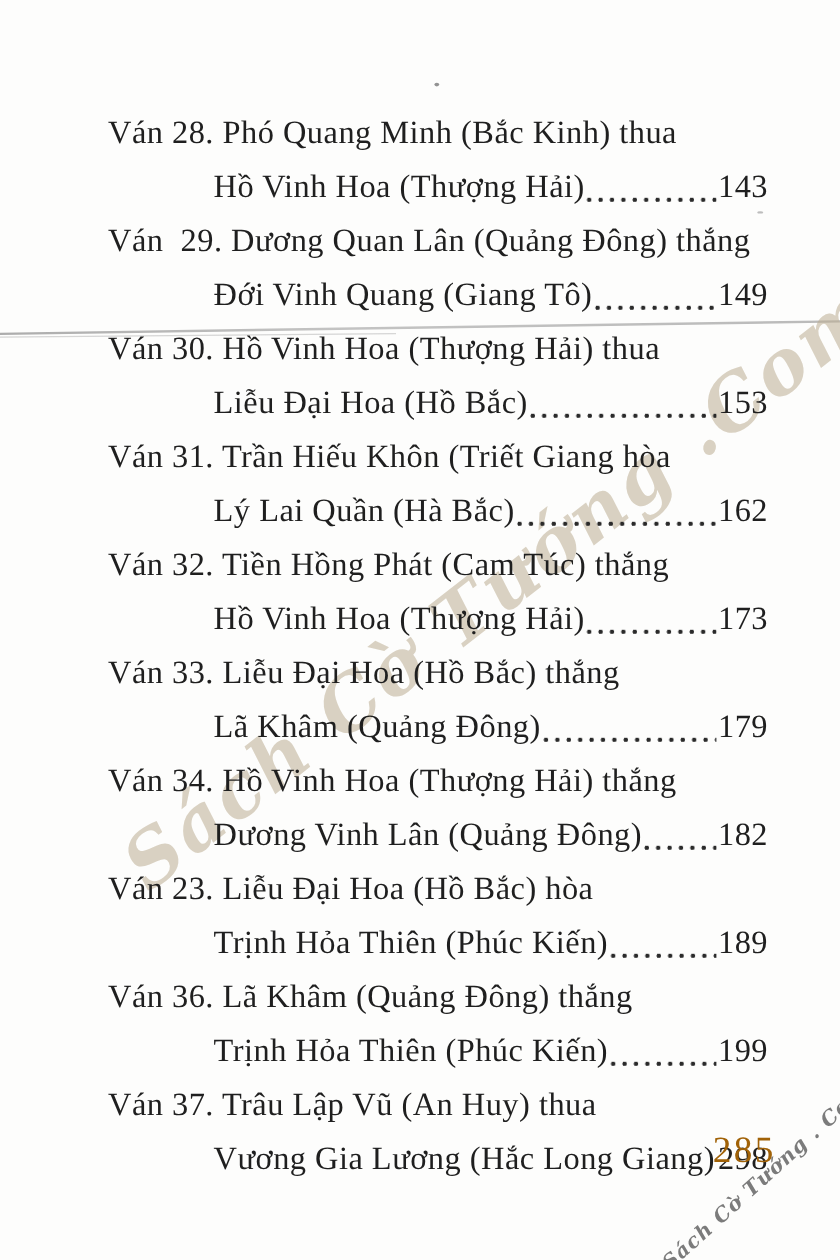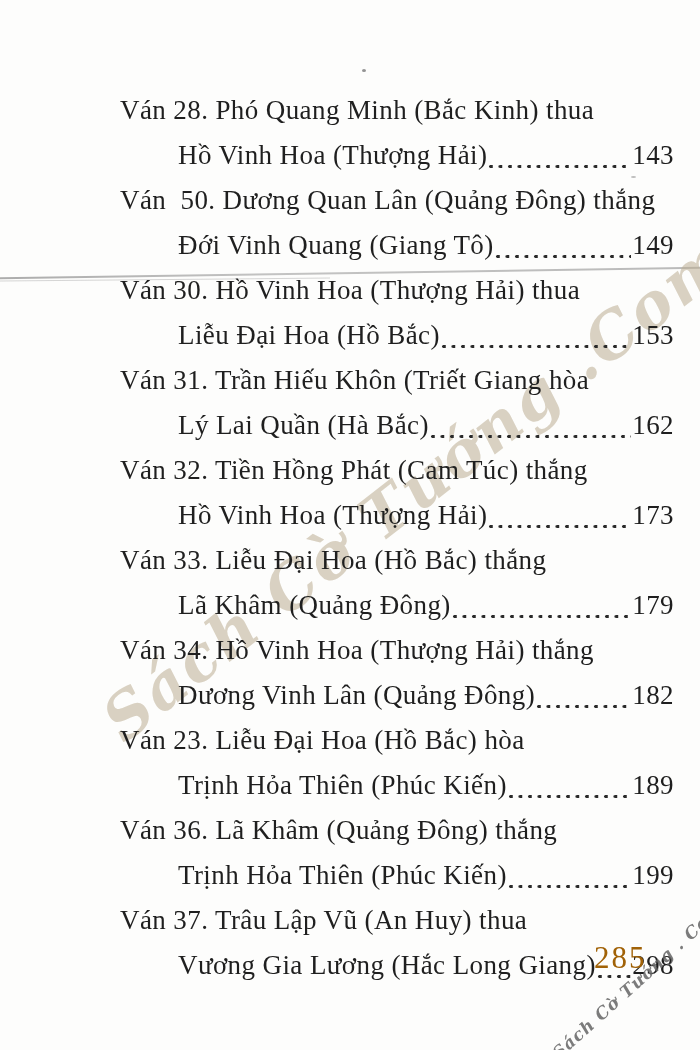--- a/index.html
+++ b/index.html
@@ -67,28 +67,28 @@
     position: absolute;
     left: 0;
     top: 88px;
     width: 700px;
     z-index: 2;
     font-size: 27px;
     line-height: 45px;
     letter-spacing: 0.4px;
   }
   .entry-line1 {
-    padding-left: 120px;
+    padding-left: 90px;
     white-space: pre;
   }
   .entry-line2 {
     display: flex;
     align-items: baseline;
     margin-left: 178px;
-    margin-right: 26px;
+    margin-right: 60px;
     white-space: pre;
   }
   .dots {
     flex: 1 1 auto;
     align-self: flex-end;
     height: 5px;
     margin: 0 1px 9px 1px;
     background-image: radial-gradient(circle at 3px 2.5px, #2a2a2a 1.7px, rgba(0,0,0,0) 2px);
     background-size: 9.5px 5px;
     background-repeat: repeat-x;
@@ -138,21 +138,21 @@
     <div class="entry">
       <div class="entry-line1">Ván 28. Phó Quang Minh (Bắc Kinh) thua</div>
       <div class="entry-line2">
         <span class="l2text">Hồ Vinh Hoa (Thượng Hải)</span>
         <span class="dots"></span>
         <span class="pageno">143</span>
       </div>
     </div>
 
     <div class="entry">
-      <div class="entry-line1">Ván  50. Dương Quan Lân (Quảng Đông) thắng</div>
+      <div class="entry-line1">Ván  29. Dương Quan Lân (Quảng Đông) thắng</div>
       <div class="entry-line2">
         <span class="l2text">Đới Vinh Quang (Giang Tô)</span>
         <span class="dots"></span>
         <span class="pageno">149</span>
       </div>
     </div>
 
     <div class="entry">
       <div class="entry-line1">Ván 30. Hồ Vinh Hoa (Thượng Hải) thua</div>
       <div class="entry-line2">

